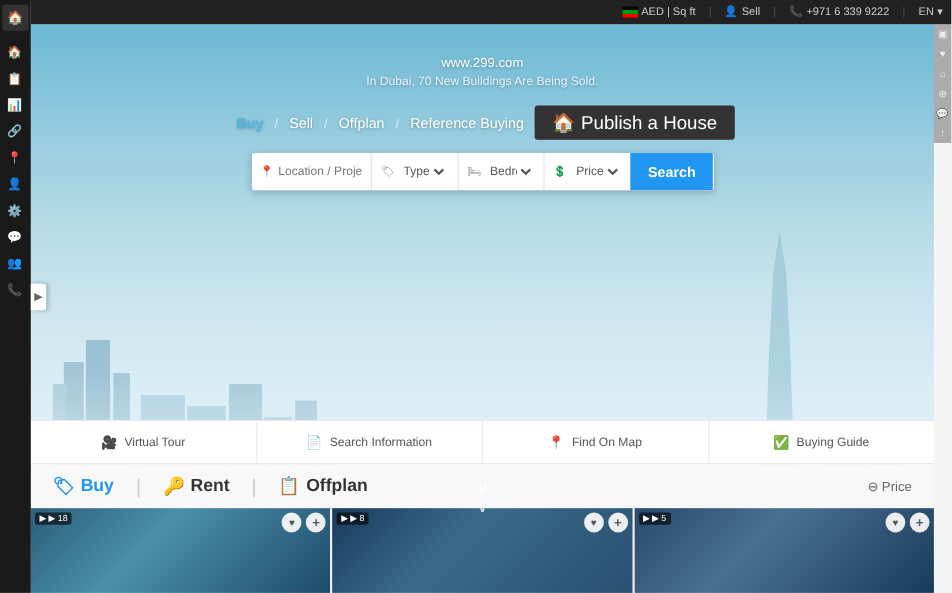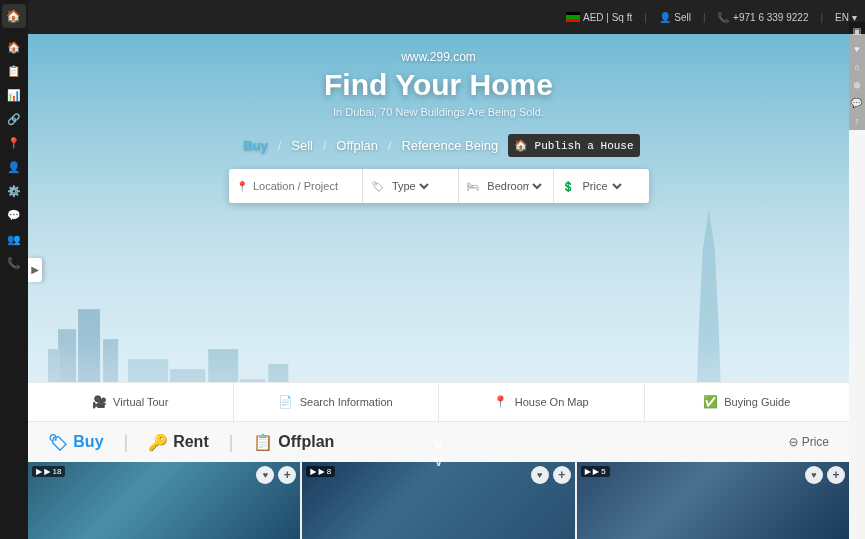--- a/index.html
+++ b/index.html
@@ -1,20 +1,20 @@
 <!DOCTYPE html>
 <html><head>
   <meta charset="utf-8">
   <style>
     * { margin: 0; padding: 0; box-sizing: border-box; }
     body { width: 865px; height: 539px; font-family: Arial, sans-serif; overflow: hidden; background: #f5f5f5; position: relative; }
 
     
     .topbar {
-      position: absolute; top: 0; left: 28px; right: 0; height: 34px;
+      position: absolute; top: 0; left: 28px; right: 0; height: 22px;
       background: #222; display: flex; align-items: center; justify-content: flex-end;
       padding: 0 8px; gap: 12px; z-index: 100;
     }
     .topbar span, .topbar a {
       color: #ccc; font-size: 10px; text-decoration: none; display: flex; align-items: center; gap: 3px;
     }
     .topbar .flag { width: 14px; height: 10px; background: linear-gradient(to bottom, #000 33%, #009900 33%, #009900 66%, #ff0000 66%); display: inline-block; }
     .topbar .separator { color: #555; }
 
     
@@ -80,24 +80,23 @@
 
     
     .hero-nav { display: flex; align-items: center; gap: 4px; margin-bottom: 12px; }
     .hero-nav-item {
       color: #fff; font-size: 13px; cursor: pointer; padding: 2px 6px;
       text-shadow: 0 1px 3px rgba(0,0,0,0.3);
     }
     .hero-nav-item.active { color: #4db6e0; font-weight: bold; }
     .hero-nav-sep { color: rgba(255,255,255,0.6); font-size: 12px; }
     .hero-publish-btn {
-      background: #333; color: #fff; font-size: 11px; padding: 5px 6px;
+      background: #333; color: #fff; font-size: 17px; padding: 5px 16px;
       border-radius: 3px; cursor: pointer; display: flex; align-items: center; gap: 4px;
       border: none;
-      font-family: Liberation Mono, monospace;
     }
 
     
     .search-bar {
       display: flex; align-items: center; background: #fff;
       border-radius: 3px; overflow: hidden; box-shadow: 0 2px 8px rgba(0,0,0,0.2);
       width: 420px; height: 34px;
     }
     .search-field {
       display: flex; align-items: center; padding: 0 8px; height: 100%;
@@ -264,31 +263,30 @@
       <rect x="762" y="190" width="30" height="90" fill="#88b8cc"></rect>
       <rect x="240" y="155" width="20" height="125" fill="#80b0c4"></rect>
       <rect x="262" y="175" width="15" height="105" fill="#8ab8c8"></rect>
 
     </svg>
     <div class="hero-mist"></div>
   </div>
 
   <div class="hero-content">
     <div class="hero-url">www.299.com</div>
-    <div class="hero-title">Find Your Home</div>
     <div class="hero-subtitle">In Dubai, 70 New Buildings Are Being Sold.</div>
 
     <div class="hero-nav">
       <span class="hero-nav-item active">Buy</span>
       <span class="hero-nav-sep">/</span>
       <span class="hero-nav-item">Sell</span>
       <span class="hero-nav-sep">/</span>
       <span class="hero-nav-item">Offplan</span>
       <span class="hero-nav-sep">/</span>
-      <span class="hero-nav-item">Reference Being</span>
+      <span class="hero-nav-item">Reference Buying</span>
       <button class="hero-publish-btn">🏠 Publish a House</button>
     </div>
 
     <div class="search-bar">
       <div class="search-field search-field-location">
         <span class="search-field-icon">📍</span>
         <input type="text" style="width: 100px;" placeholder="Location / Project">
       </div>
       <div class="search-field search-field-type">
         <span class="search-field-icon">🏷</span>
@@ -301,40 +299,41 @@
         <select>
           <option>Bedroom</option>
         </select>
       </div>
       <div class="search-field search-field-price" style="border-right:none;">
         <span class="search-field-icon">💲</span>
         <select>
           <option>Price</option>
         </select>
       </div>
+      <button class="search-btn">Search</button>
     </div>
   </div>
 
   <div class="scroll-indicator">
     <div style="text-align:center;line-height:1;">∨<br>∨</div>
   </div>
 </div>
 
 <div class="bottom-nav">
   <div class="bottom-nav-item">
     <span class="bottom-nav-icon">🎥</span>
     <span>Virtual Tour</span>
   </div>
   <div class="bottom-nav-item">
     <span class="bottom-nav-icon">📄</span>
     <span>Search Information</span>
   </div>
   <div class="bottom-nav-item">
     <span class="bottom-nav-icon">📍</span>
-    <span>House On Map</span>
+    <span>Find On Map</span>
   </div>
   <div class="bottom-nav-item">
     <span class="bottom-nav-icon">✅</span>
     <span>Buying Guide</span>
   </div>
 </div>
 
 <div class="section-tabs">
   <div class="section-tab buy">
     <span>🏷</span>

